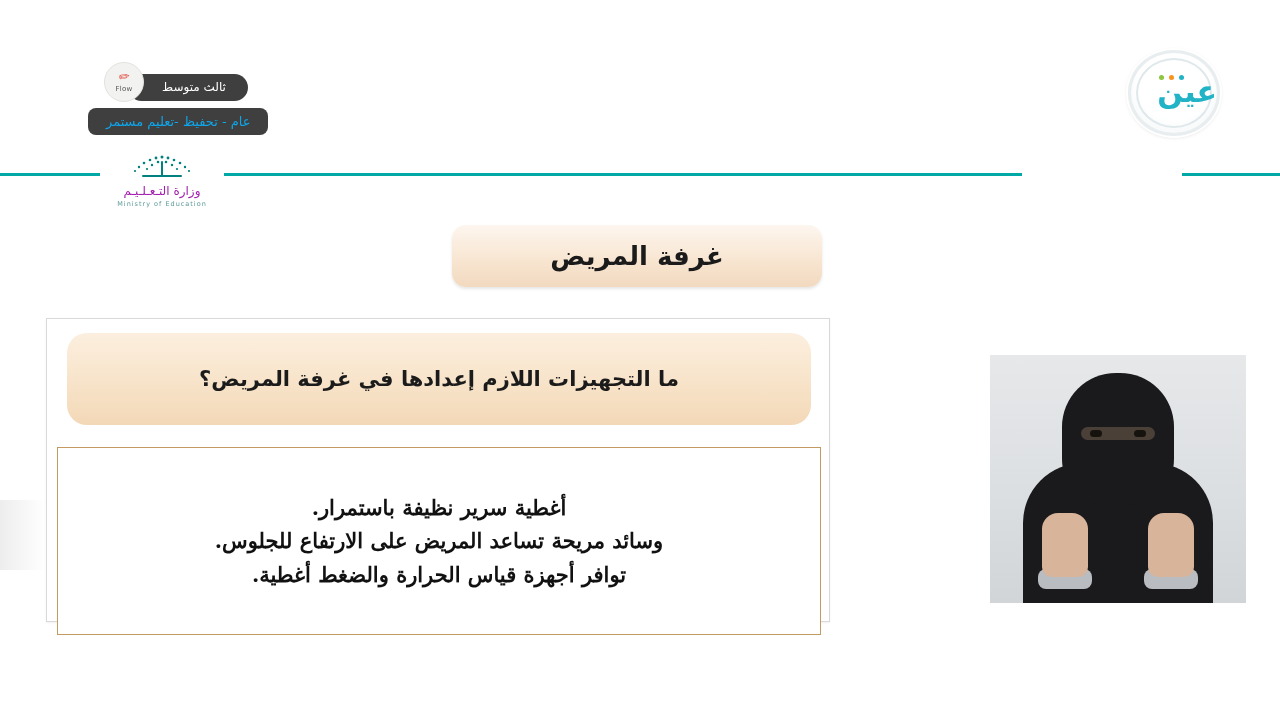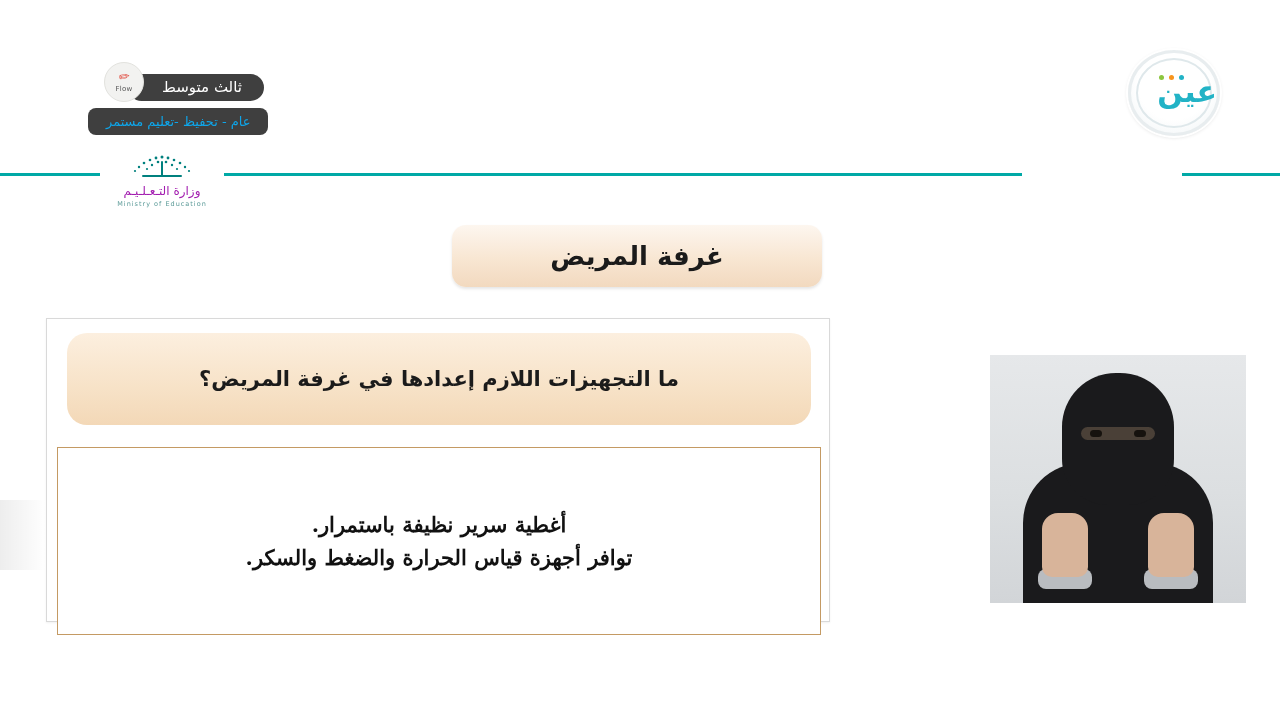--- a/index.html
+++ b/index.html
@@ -52,21 +52,21 @@
 
   .grade-pill {
     position: absolute;
     left: 128px;
     top: 74px;
     height: 27px;
     padding: 0 22px 0 34px;
     background: #3f3f3f;
     border-radius: 14px;
     color: #ffffff;
-    font-size: 15px;
+    font-size: 12px;
     line-height: 27px;
     white-space: nowrap;
     text-align: center;
     z-index: 4;
   }
 
   .subject-pill {
     position: absolute;
     left: 88px;
     top: 108px;
@@ -412,21 +412,22 @@
   </div>
 
   <div id="content-card">
 
     <div id="question-box">
       <span class="q-txt">ما التجهيزات اللازم إعدادها في غرفة المريض؟</span>
     </div>
 
     <div id="answer-box">
       <div class="line">أغطية سرير نظيفة باستمرار.</div>
-      <div class="line">توافر أجهزة قياس الحرارة والضغط والسكر.</div>
+      <div class="line">وسائد مريحة تساعد المريض على الارتفاع للجلوس.</div>
+      <div class="line">توافر أجهزة قياس الحرارة والضغط أغطية.</div>
     </div>
 
   </div>
 
   <div id="signer">
     <div class="bg"></div>
     <div class="body"></div>
     <div class="head"></div>
     <div class="eyes"></div>
     <div class="cuff left"></div>

